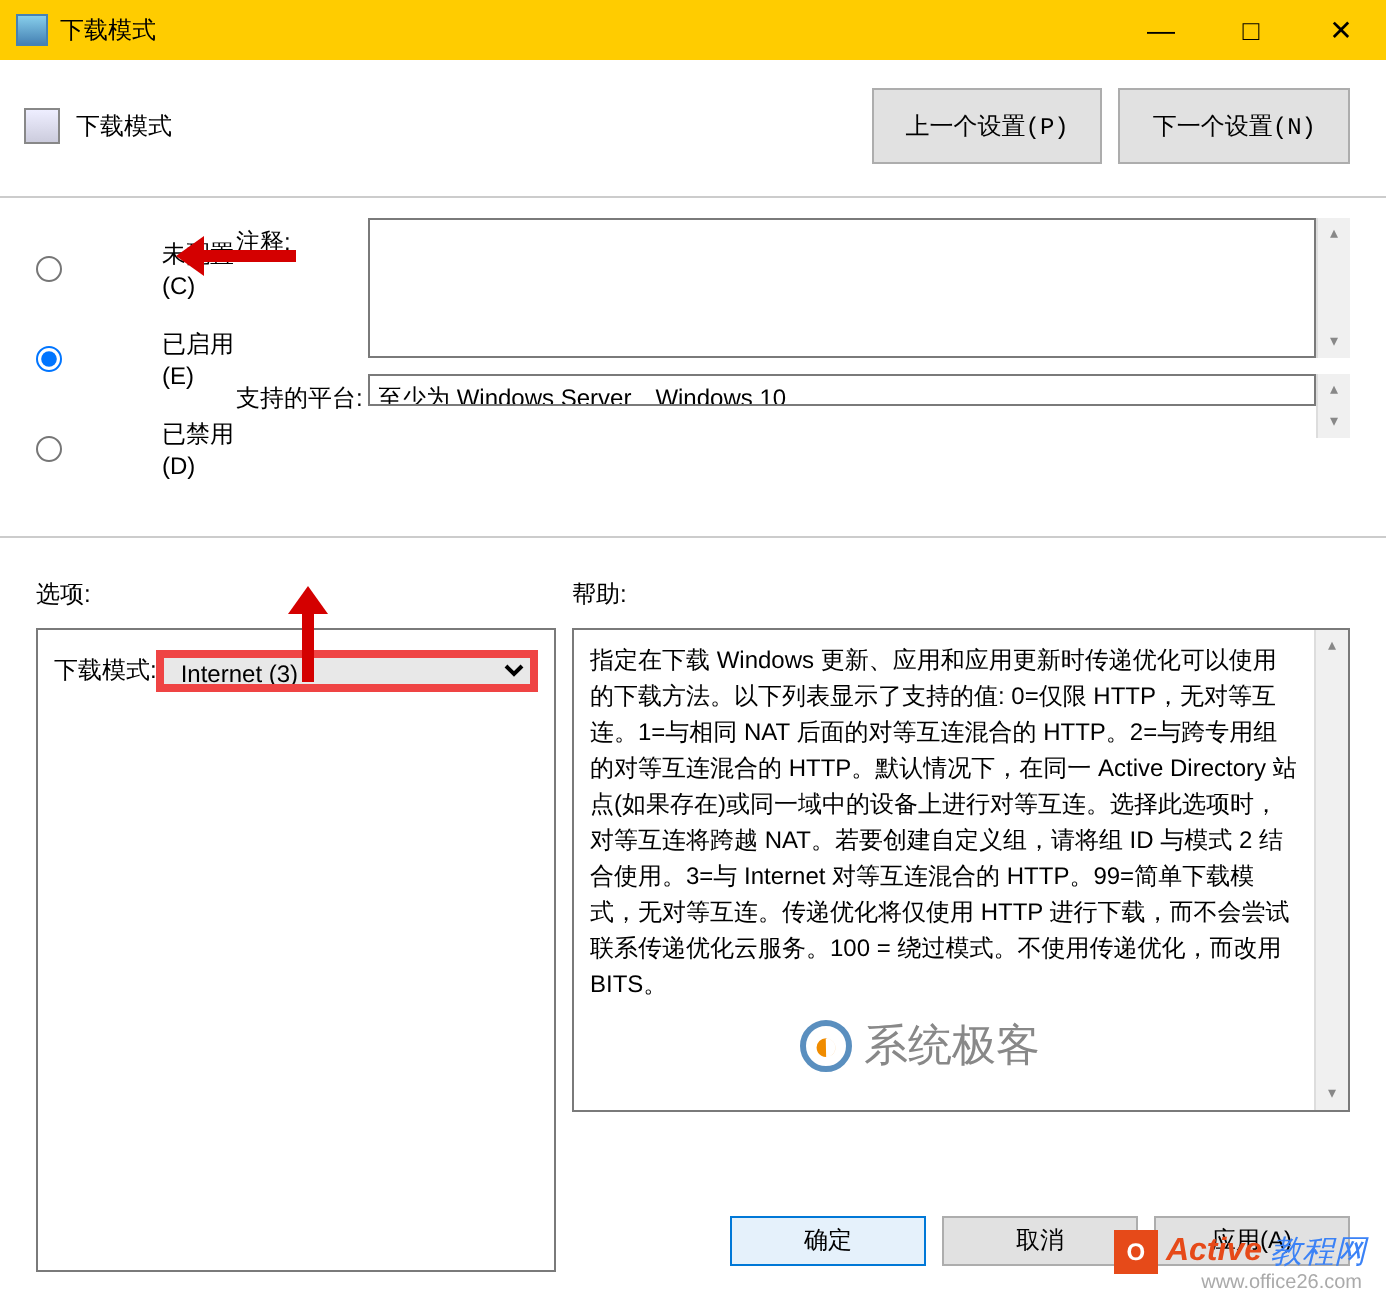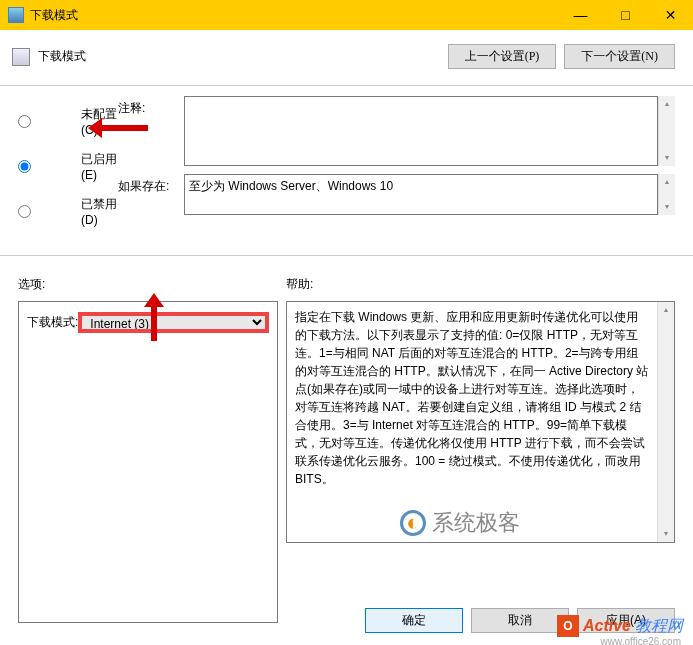--- a/index.html
+++ b/index.html
@@ -40,27 +40,27 @@
       padding: 14px 18px 10px 12px;
     }
     .header-icon {
       width: 18px; height: 18px;
       border: 1px solid #888;
       background: linear-gradient(#eef,#ccd);
       margin-right: 8px;
     }
     .header-title { flex: 1; font-size: 12px; }
     .header-btn {
-      height: 25px;
+      height: 38px;
       padding: 0 16px;
       background: #e1e1e1;
       border: 1px solid #adadad;
       margin-left: 8px;
       font-size: 12px;
-      font-family: Liberation Serif, serif;
+      font-family: Liberation Mono, monospace;
     }
     .divider { border-top: 1px solid #ccc; margin: 6px 0 10px 0; }
     .config-area {
       display: flex;
       padding: 0 18px 0 18px;
     }
     .radio-col { width: 100px; padding-top: 4px; }
     .radio-row {
       display: flex; align-items: center;
       margin: 6px 0 14px 0;
@@ -73,21 +73,21 @@
     .field-label { width: 66px; text-align: left; padding-top: 4px; }
     .comment-box {
       flex: 1; height: 70px;
       border: 1px solid #7a7a7a;
       background: #fff;
       resize: none;
       font-family: inherit; font-size: 12px;
       padding: 2px;
     }
     .platform-box {
-      flex: 1; height: 41px;
+      flex: 1; height: 16px;
       border: 1px solid #7a7a7a;
       background: #fff;
       padding: 3px 4px;
       line-height: 16px;
       font-size: 12px;
       overflow: hidden;
     }
     .scroll-stub {
       width: 17px; background: #f0f0f0;
       border-left: 1px solid #ddd;
@@ -256,21 +256,21 @@
   <div class="fields-col">
     <div class="field-row">
       <div class="field-label">注释:</div>
       <textarea class="comment-box" style=""></textarea>
       <div class="scroll-stub">
         <div class="scroll-arrow">▴</div>
         <div class="scroll-arrow">▾</div>
       </div>
     </div>
     <div class="field-row">
-      <div class="field-label">如果存在:</div>
+      <div class="field-label">支持的平台:</div>
       <div class="platform-box">至少为 Windows Server、Windows 10</div>
       <div class="scroll-stub">
         <div class="scroll-arrow">▴</div>
         <div class="scroll-arrow">▾</div>
       </div>
     </div>
   </div>
 </div>
 
 <div class="divider" style="margin-top:14px;"></div>

